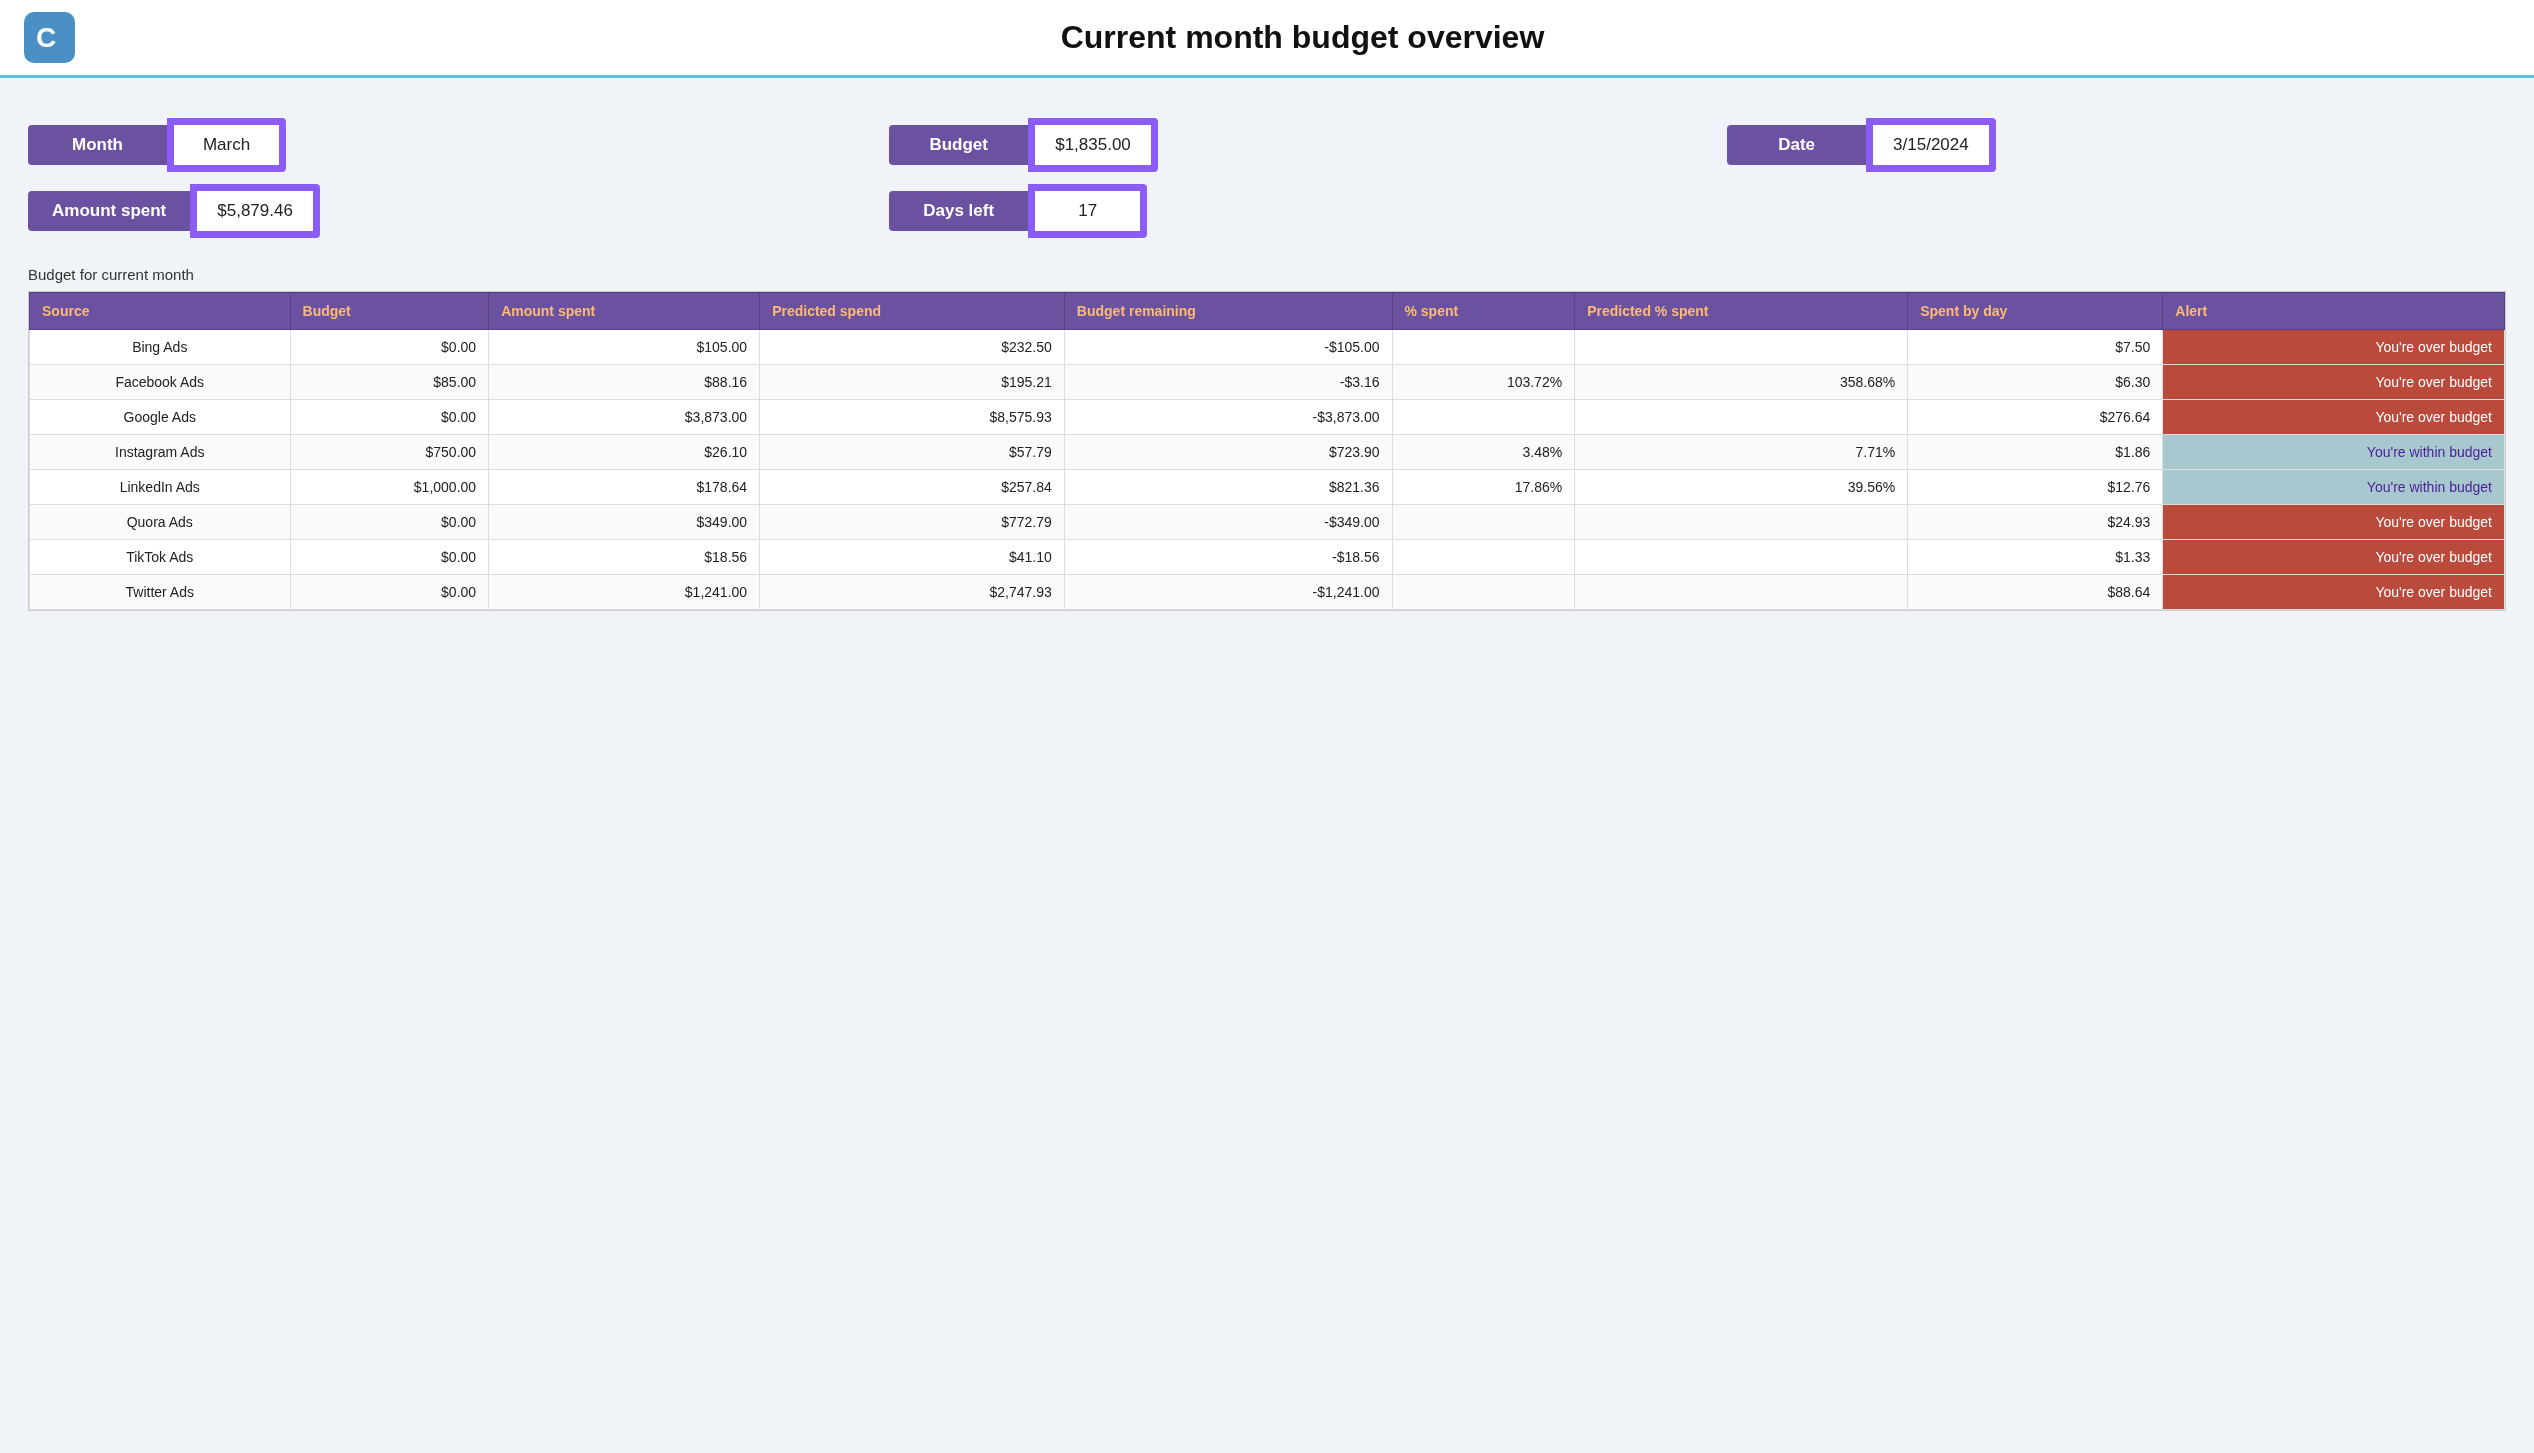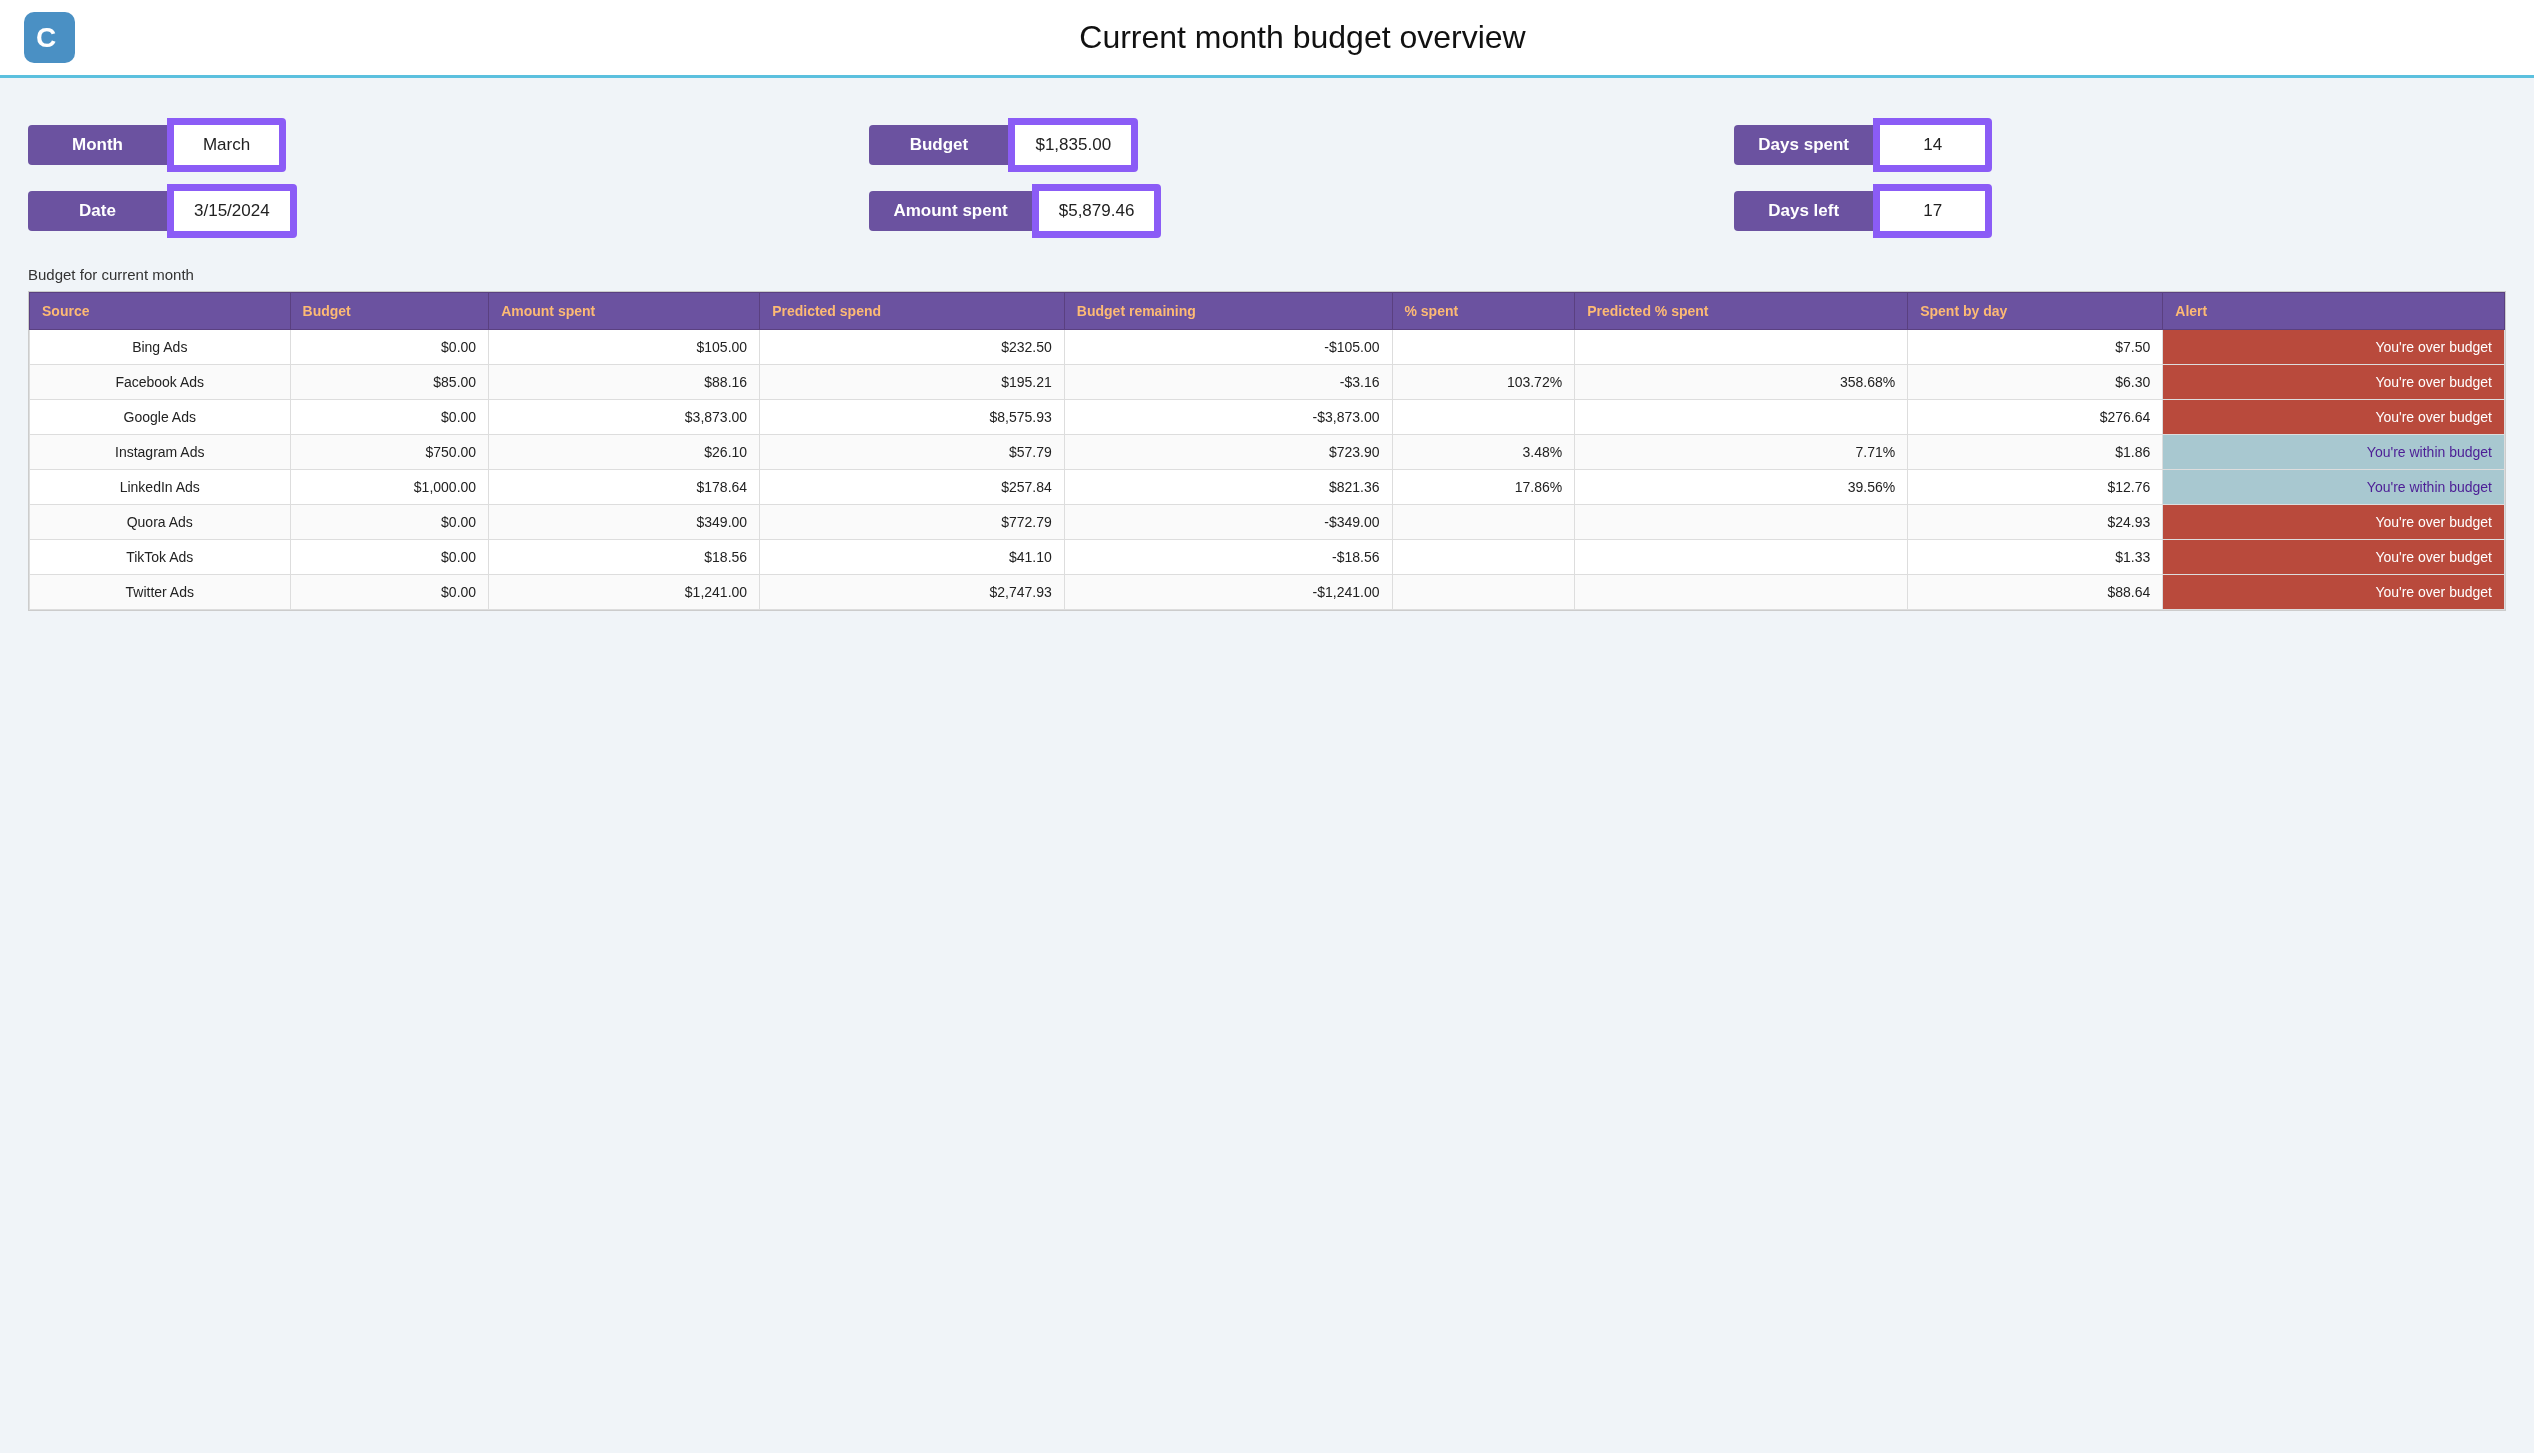--- a/index.html
+++ b/index.html
@@ -33,21 +33,21 @@
     }
     .logo-icon svg {
       width: 36px;
       height: 36px;
       fill: white;
     }
     .page-title {
       flex: 1;
       text-align: center;
       font-size: 32px;
-      font-weight: normal;
+      font-weight: bold;
       color: #111;
     }
     .content-area {
       padding: 40px 28px;
     }
     .metric-group {
       display: flex;
       align-items: center;
       gap: 0;
     }
@@ -140,24 +140,20 @@
 
     <div class="metrics-section">
 
       <div class="metric-group">
         <div class="metric-label">Month</div>
         <div class="metric-value">March</div>
       </div>
       <div class="metric-group">
         <div class="metric-label">Budget</div>
         <div class="metric-value">$1,835.00</div>
-      </div>
-      <div class="metric-group">
-        <div class="metric-label">Days spent</div>
-        <div class="metric-value">14</div>
       </div>
 
       <div class="metric-group">
         <div class="metric-label">Date</div>
         <div class="metric-value">3/15/2024</div>
       </div>
       <div class="metric-group">
         <div class="metric-label">Amount spent</div>
         <div class="metric-value">$5,879.46</div>
       </div>

